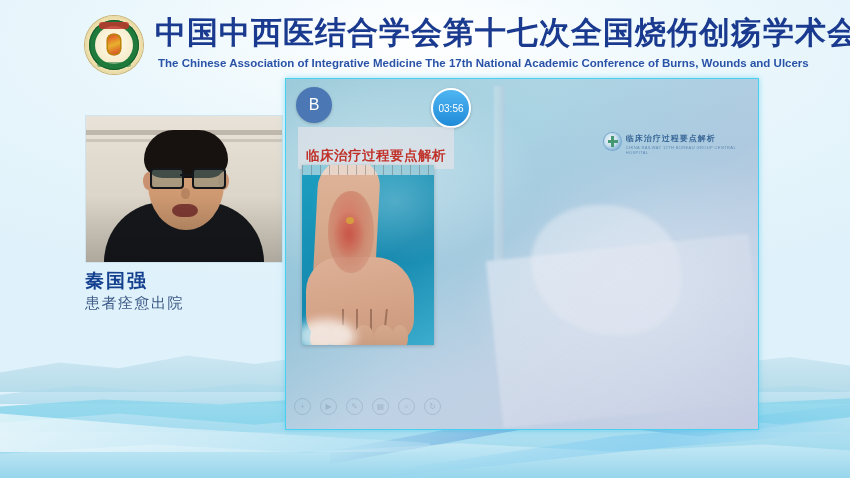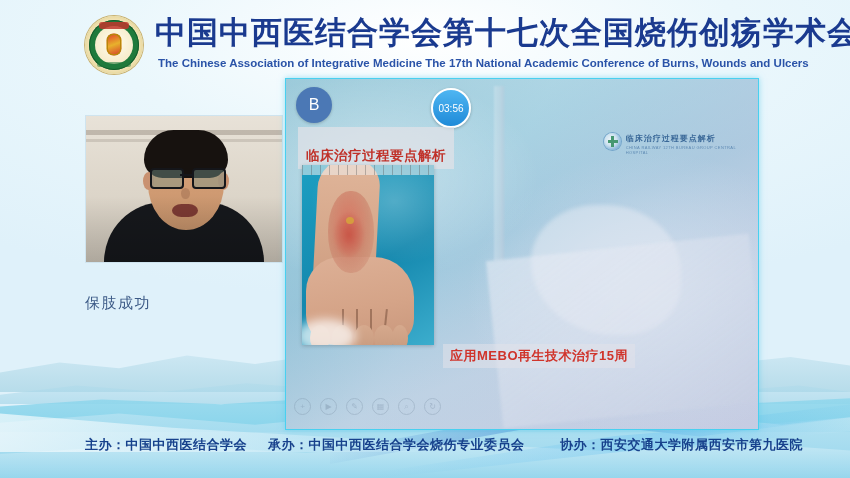--- a/index.html
+++ b/index.html
@@ -205,21 +205,22 @@
     <div class="hair"></div>
     <div class="ear1"></div>
     <div class="ear2"></div>
     <div class="glass gl"></div>
     <div class="glass gr"></div>
     <div class="bridge"></div>
     <div class="nose"></div>
     <div class="mouth"></div>
     <div class="shadow"></div>
   </div>
-  <div class="sp-org1">保肢成功</div>
+  <div class="sp-name">秦国强</div>
+  <div class="sp-org1">患者痊愈出院</div>
 
   <div class="slide">
     <div class="blurbg"></div>
     <div class="pole"></div>
     <div class="hand"></div>
     <div class="kbd"></div>
 
     <div class="avatarB">B</div>
     <div class="timer">03:56</div>
     <div class="slide-title">临床治疗过程要点解析</div>
@@ -237,39 +238,33 @@
       <div class="t4"></div>
       <div class="toe toeA"></div>
       <div class="toe toeB"></div>
       <div class="toe toeC"></div>
       <div class="toe toeD"></div>
       <div class="toe toeE"></div>
       <div class="glow"></div>
       <div class="ruler"></div>
     </div>
 
-    <div class="caption">应用MEBO再生技术治疗15周</div>
 
     <div class="hosp-logo">
       <div class="mark"></div>
       <div>
         <span class="htxt">临床治疗过程要点解析</span>
         <span class="hsub">CHINA RAILWAY 12TH BUREAU GROUP CENTRAL HOSPITAL</span>
       </div>
     </div>
 
     <div class="slidebar">
       <div class="ic">+</div>
       <div class="ic">▶</div>
       <div class="ic">✎</div>
       <div class="ic">▦</div>
       <div class="ic">⌕</div>
       <div class="ic">↻</div>
     </div>
   </div>
 
-  <div class="footer">
-    <div class="fitem f1">主办：中国中西医结合学会</div>
-    <div class="fitem f2">承办：中国中西医结合学会烧伤专业委员会</div>
-    <div class="fitem f3">协办：西安交通大学附属西安市第九医院</div>
-  </div>
 
 </div>
 
 </body></html>

